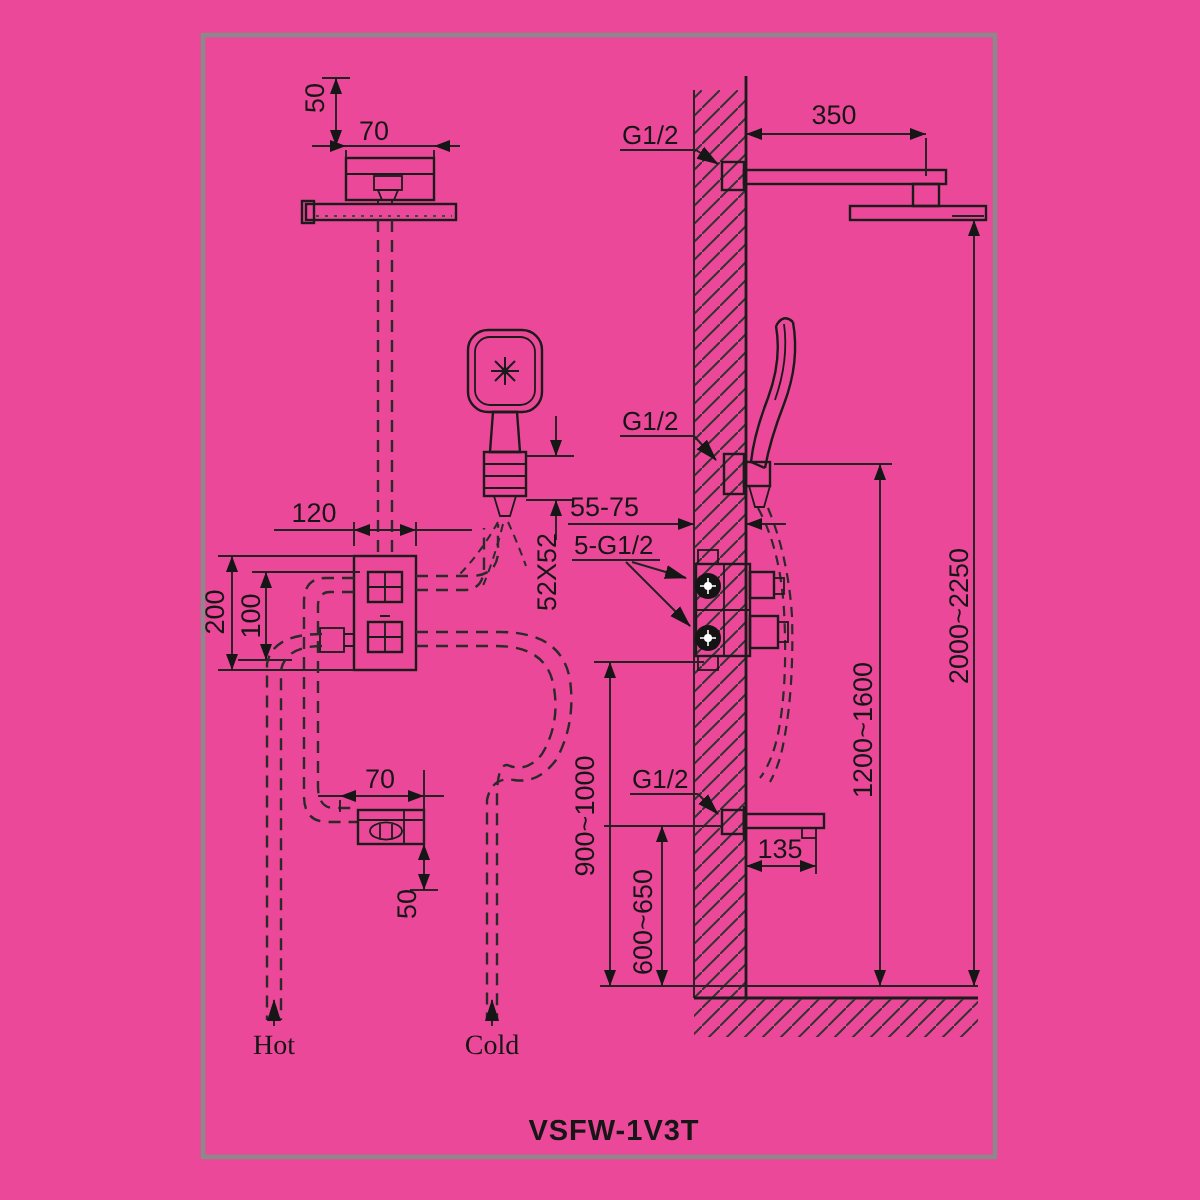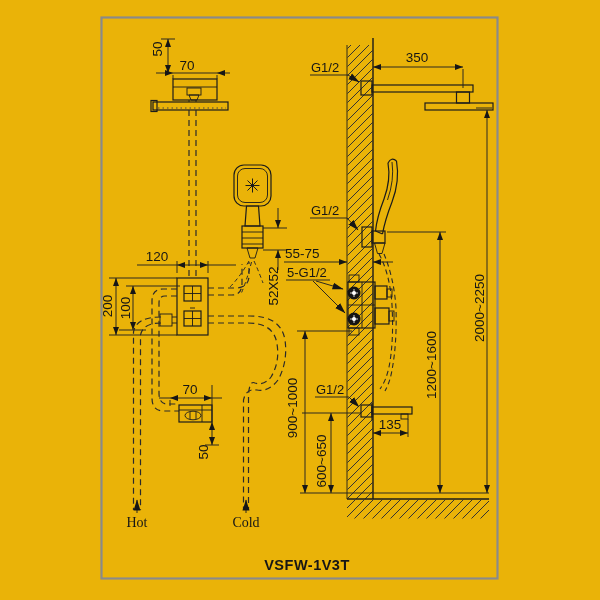--- a/index.html
+++ b/index.html
@@ -1,16 +1,16 @@
 <!DOCTYPE html>
 <html><head>
 <meta charset="utf-8">
 <style>
   html,body{margin:0;padding:0;background:#fff;}
-  #canvas{position:relative;width:600px;height:600px;background:#eab308;overflow:hidden;
+  #canvas{position:relative;width:600px;height:600px;background:#ec4899;overflow:hidden;
           font-family:"Liberation Sans",sans-serif;}
   svg{display:block;}
   text{fill:#161616;}
   .dimtxt{font-family:"Liberation Sans",sans-serif;font-size:13.5px;}
   .thrtxt{font-family:"Liberation Sans",sans-serif;font-size:13px;}
   .suptxt{font-family:"Liberation Serif",serif;font-size:14px;}
   .modtxt{font-family:"Liberation Sans",sans-serif;font-size:14.5px;font-weight:600;letter-spacing:.5px;}
   .obj{stroke:#1b1b1b;stroke-width:1.2;fill:none;}
   .objthin{stroke:#1b1b1b;stroke-width:0.9;fill:none;}
   .dim{stroke:#222;stroke-width:0.95;fill:none;}

